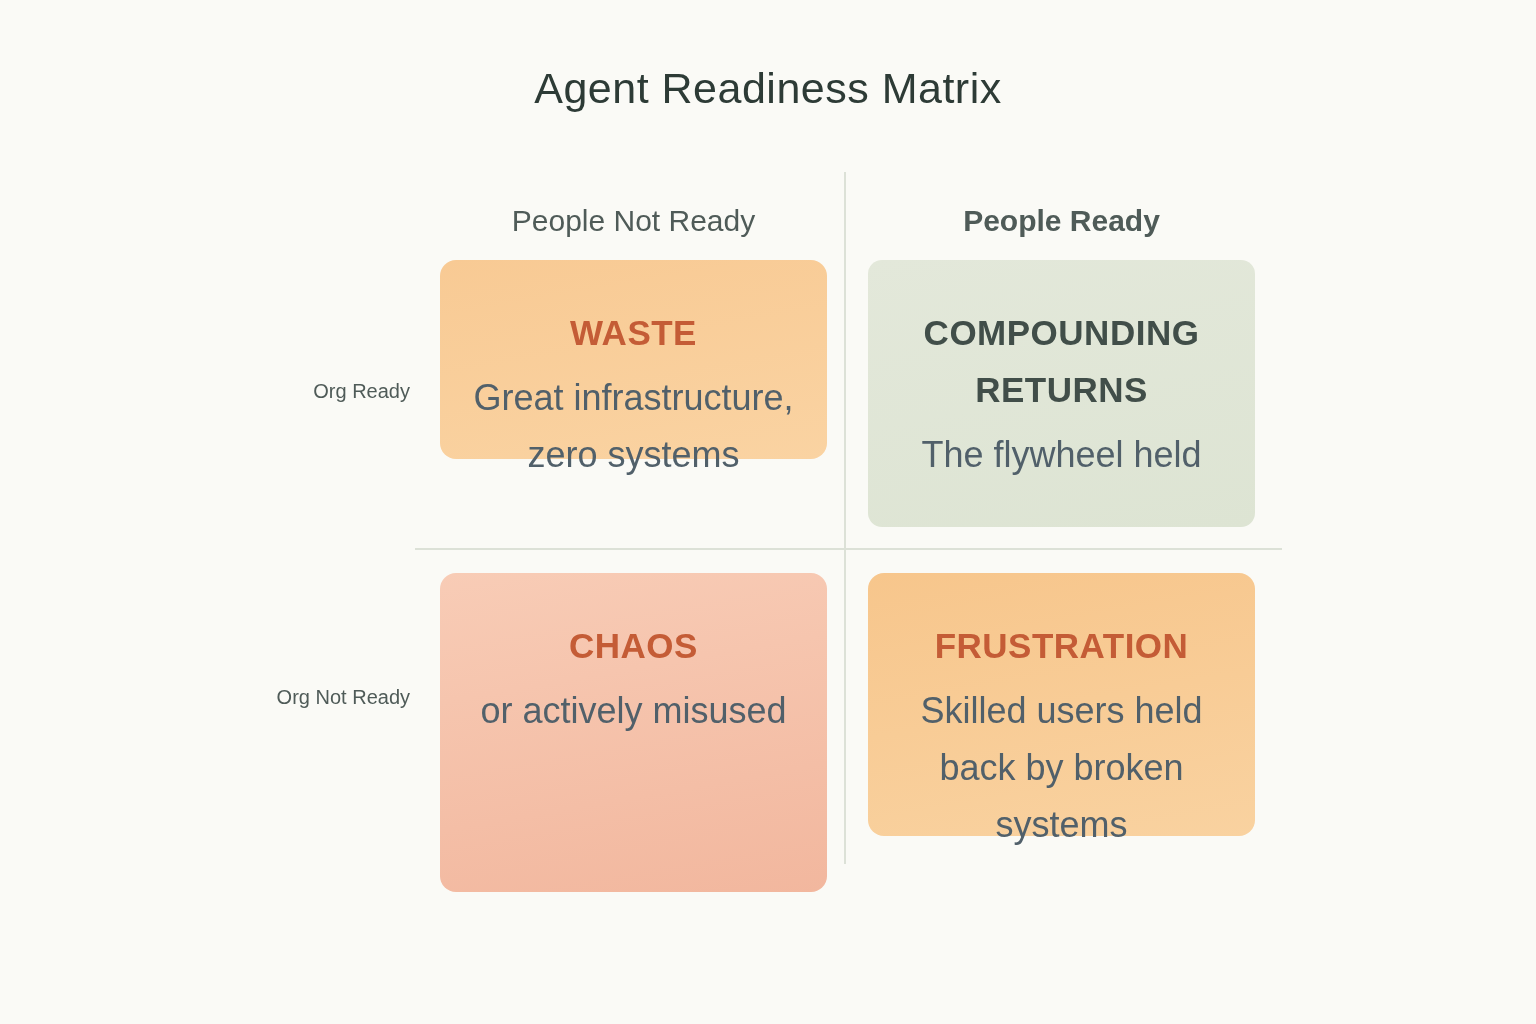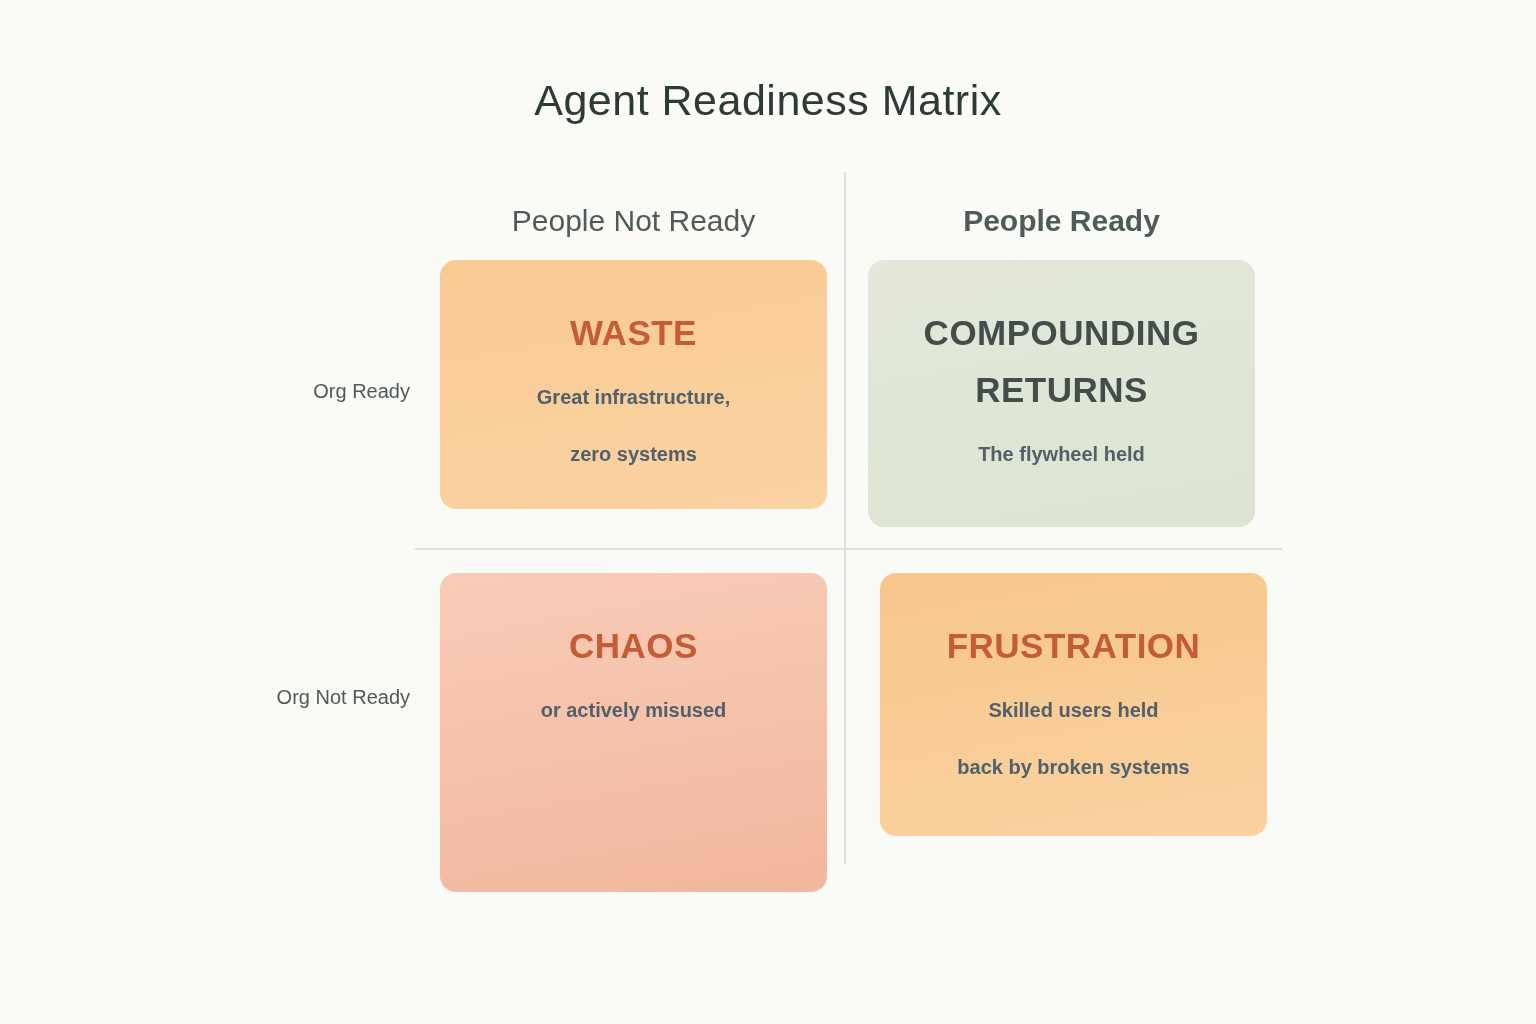--- a/index.html
+++ b/index.html
@@ -13,21 +13,21 @@
     height: 1024px;
     background: var(--bg, #fafaf6);
     font-family: "Liberation Sans", sans-serif;
     overflow: hidden;
   }
   .page-title {
     position: absolute;
     left: 0;
     right: 0;
     top: 60px;
-    margin: 16px;
+    margin: 4px;
     text-align: center;
     font-size: 43px;
     font-weight: normal;
     letter-spacing: 0.5px;
     color: var(--title-color, #2d3b36);
   }
   .col-header {
     position: absolute;
     top: 200px;
     height: 42px;
@@ -67,50 +67,49 @@
     background: var(--divider, #dce1d7);
   }
   .card {
     position: absolute;
     border-radius: 16px;
     text-align: center;
     box-sizing: border-box;
     padding: 44px 20px 0 20px;
   }
   .card.waste {
-    left: 440px; top: 260px; width: 387px; height: 249px;
+    left: 440px; top: 260px; width: 387px; height: 199px;
     background: linear-gradient(170deg, var(--card-waste-1, #f8ca94), var(--card-waste-2, #fad3a2));
   }
   .card.compounding {
     left: 868px; top: 260px; width: 387px; height: 267px;
     background: linear-gradient(170deg, var(--card-compounding-1, #e3e8da), var(--card-compounding-2, #dde4d3));
+    border-radius: 14px;
   }
   .card.chaos {
     left: 440px; top: 573px; width: 387px; height: 319px;
     background: linear-gradient(170deg, var(--card-chaos-1, #f8ccb6), var(--card-chaos-2, #f2b79e));
   }
   .card.frustration {
     left: 868px; top: 573px; width: 387px; height: 263px;
     background: linear-gradient(170deg, var(--card-frustration-1, #f7c68c), var(--card-frustration-2, #f9d2a0));
-    margin-left: 12px;
   }
   .card-heading {
     font-size: 35px;
     font-weight: bold;
     line-height: 57px;
     letter-spacing: 0.5px;
   }
   .card-heading.accent { color: var(--accent-orange, #c45c36); }
   .card-heading.dark   { color: var(--heading-dark, #414e49); }
   .card-body { margin-top: 8px; }
   .card-line {
-    font-size: 20px;
+    font-size: 36px;
     line-height: 57px;
     color: var(--body-text, #51606a);
-    font-weight: bold;
   }
   .card-line:empty { display: none; }
 </style>
 </head>
 <body>
 
 <div class="canvas">
 
   <h1 class="page-title">Agent Readiness Matrix</h1>
 

